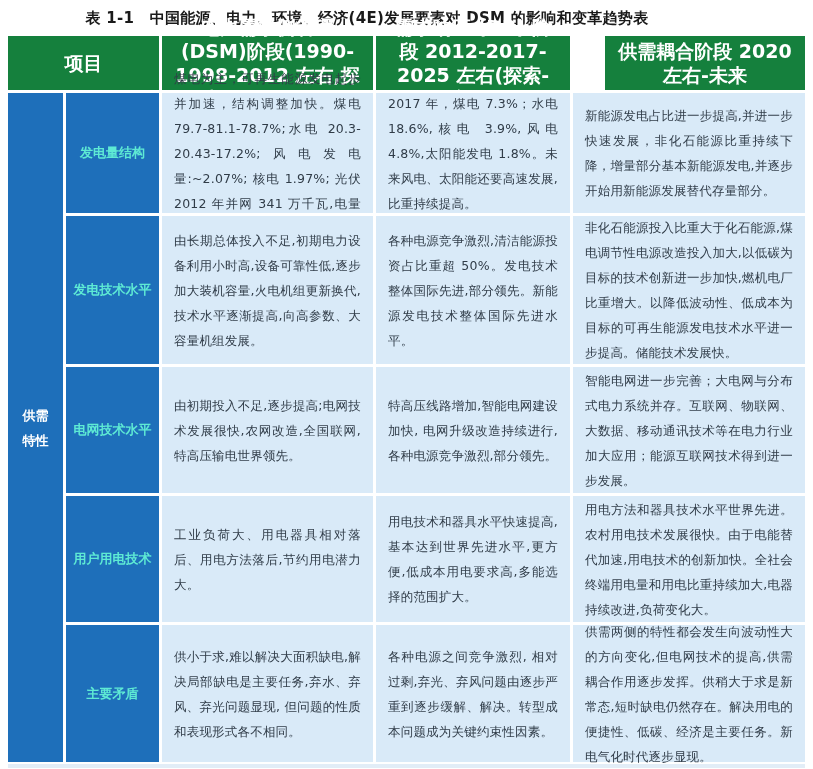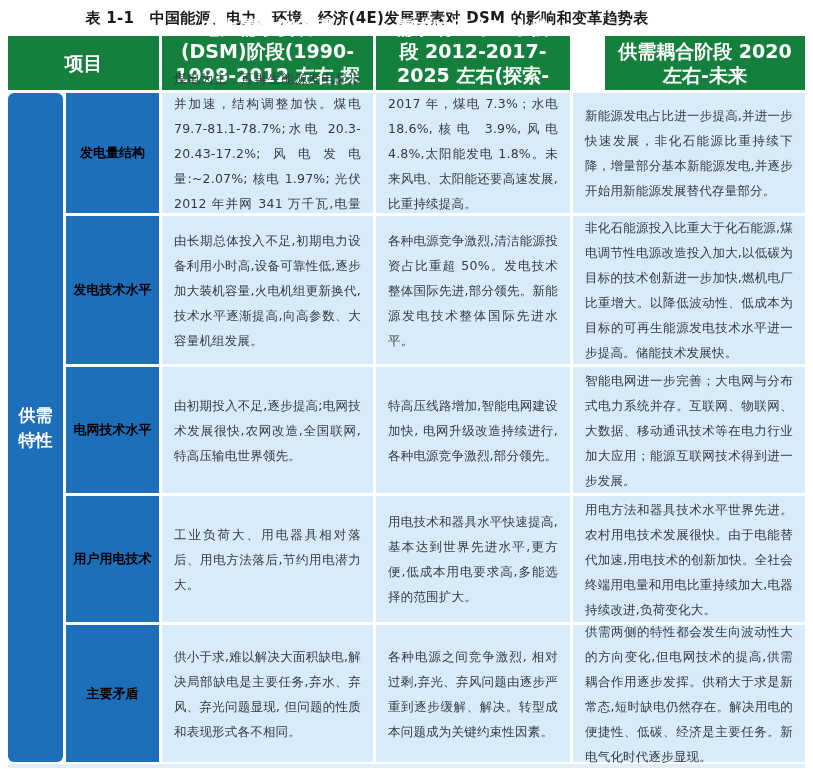--- a/index.html
+++ b/index.html
@@ -40,27 +40,27 @@
   }
   .hd-corner   { grid-column: 1 / 3; grid-row: 1; }
   .hd-col1     { grid-column: 3; grid-row: 1; }
   .hd-col2     { grid-column: 4; grid-row: 1; }
   .hd-col3     { grid-column: 5; grid-row: 1; margin-left: 32px; }
 
   .row-group {
     grid-column: 1; grid-row: 2 / 7;
     background: #1e6fba; color: #fff;
     display: flex; align-items: center; justify-content: center;
-    font-weight: bold; font-size: 17px; border-radius: 6px;
+    font-weight: bold; font-size: 13px;
   }
   .row-group .stack { width: 2.2em; text-align: center; line-height: 25px; }
 
   .row-label {
     grid-column: 2;
-    background: #1e6fba; color: #000000;
+    background: #1e6fba; color: #5eead4;
     display: flex; align-items: center; justify-content: center;
     text-align: center;
     font-weight: bold; font-size: 13px; line-height: 22px;
     padding: 0 4px;
   }
 
   .cell {
     background: #d9eaf8;
     color: #303c48;
     display: flex; align-items: center;

